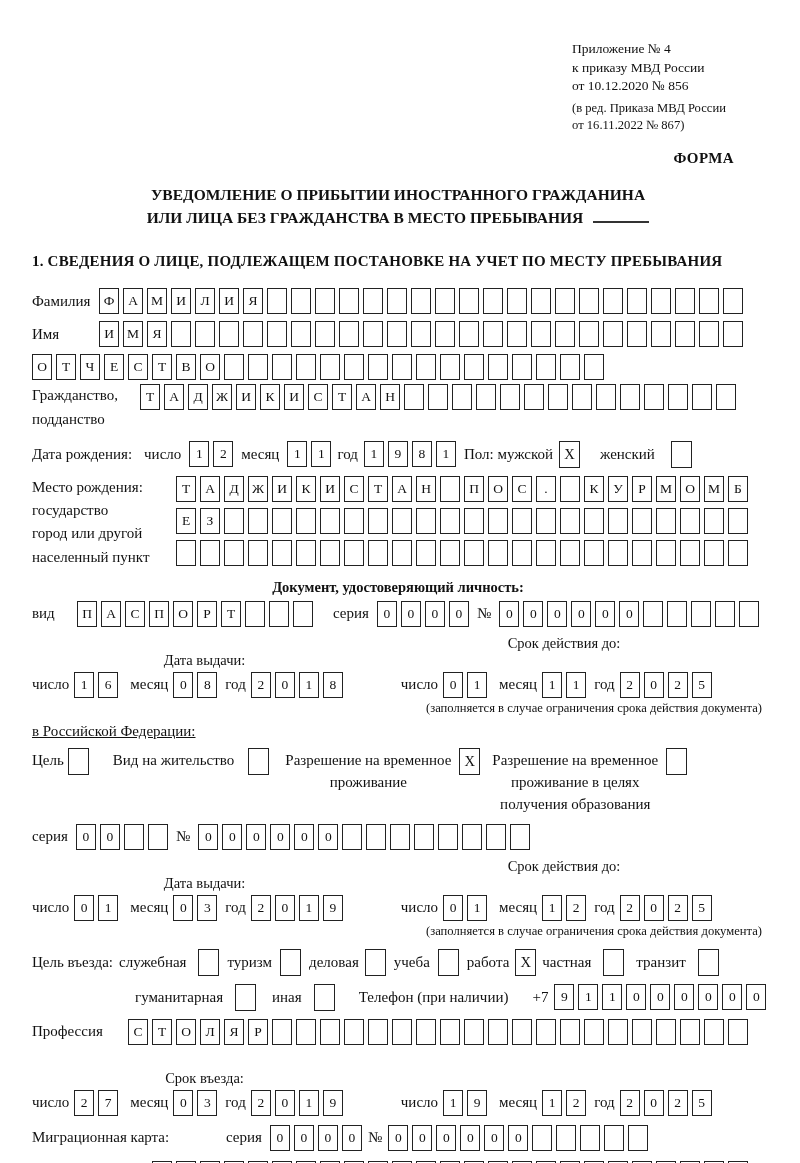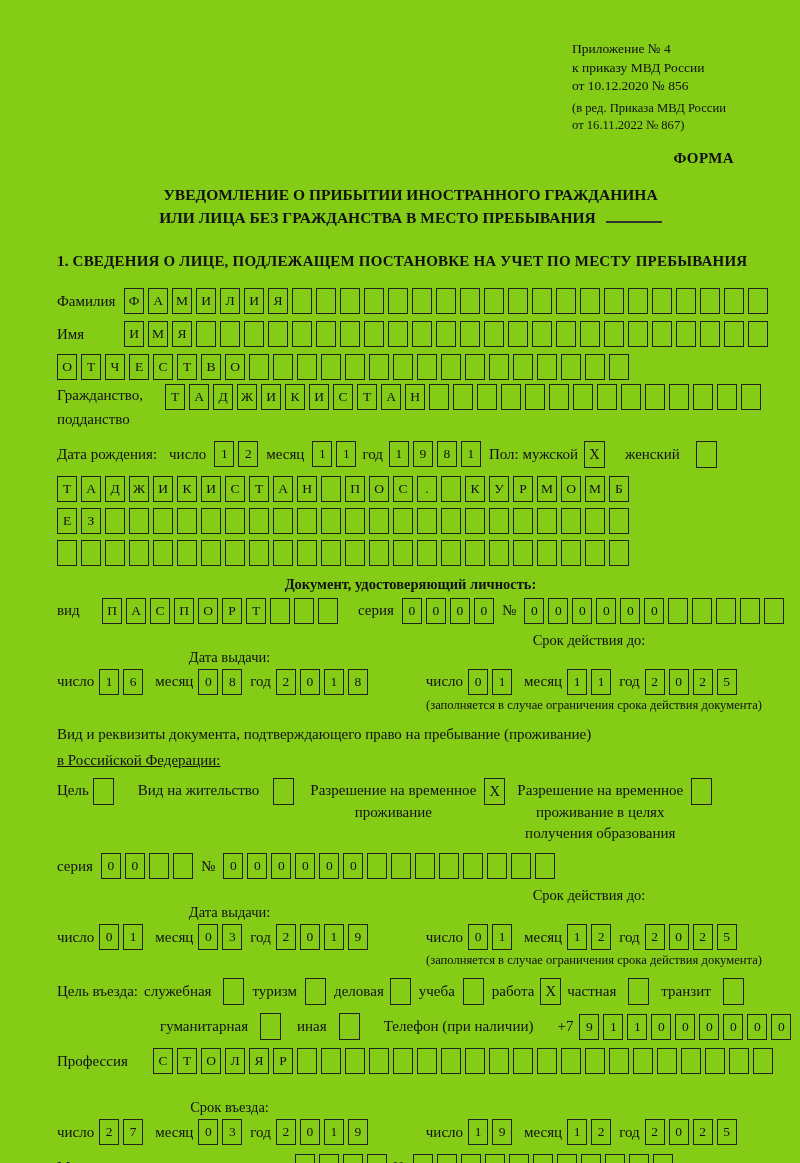--- a/index.html
+++ b/index.html
@@ -1,20 +1,20 @@
 <!DOCTYPE html>
 <html><head>
 <meta charset="utf-8">
 <style>
   * { margin:0; padding:0; box-sizing:border-box; }
   html,body { background:#e8e8e8; }
   .page {
-    width:800px; height:1163px; margin:0 auto; background:#84cc16;
+    width:800px; height:1163px; margin:0 auto; background:#ffffff;
     font-family:"Liberation Serif", serif; color:#111;
-    padding:40px 36px 14px 57px; overflow:hidden; position:relative;
+    padding:40px 36px 14px 32px; overflow:hidden; position:relative;
   }
   
   .hdr-block { margin-left:auto; width:192px; font-size:13.5px; line-height:1.38; }
   .hdr-block .sub { font-size:12.6px; margin-top:4px; line-height:1.35; }
   .forma { text-align:right; font-weight:bold; font-size:15px; margin:16px 30px 0 0; letter-spacing:.4px; }
   
   .title { text-align:center; font-weight:bold; font-size:15.5px; line-height:1.5; margin-top:16px; }
   .title-underline { display:inline-block; width:56px; border-bottom:2px solid #333; height:14px; margin-left:10px; }
   .sec-heading { font-weight:bold; font-size:15px; margin-top:24px; letter-spacing:.2px; }
   
@@ -240,20 +240,26 @@
     <span class="inline-lbl" style="padding-top:0;">Пол: мужской</span>
     <span class="gap6"></span>
     <span class="cbox">X</span>
     <span class="gap20"></span>
     <span class="inline-lbl" style="padding-top:0;">женский</span>
     <span class="gap16"></span>
     <span class="cbox"></span>
   </div>
 
   <div class="frow" style="margin-top:8px;">
+    <div class="lbl2 w144">
+      <div>Место рождения:</div>
+      <div>государство</div>
+      <div>город или другой</div>
+      <div>населенный пункт</div>
+    </div>
     <div class="cells-col">
       <div class="cells">
           <span class="cell">Т</span>
           <span class="cell">А</span>
           <span class="cell">Д</span>
           <span class="cell">Ж</span>
           <span class="cell">И</span>
           <span class="cell">К</span>
           <span class="cell">И</span>
           <span class="cell">С</span>
@@ -411,21 +417,20 @@
       <div class="cells">
           <span class="cell">2</span>
           <span class="cell">0</span>
           <span class="cell">2</span>
           <span class="cell">5</span>
         </div>
     </div>
   </div>
   <div class="note">(заполняется в случае ограничения срока действия документа)</div>
 
-  <div class="intro">Вид и реквизиты документа, подтверждающего право на пребывание (проживание)</div>
   <div class="intro" style="margin-top:4px;text-decoration:underline;">в Российской Федерации:</div>
 
   <div class="opts-row">
     <div class="opt">
       <span class="olbl">Цель</span>
       <span class="cbox" style="margin-left:4px;"></span>
     </div>
     <span class="gap24"></span>
     <div class="opt">
       <span class="olbl">Вид на жительство</span>

